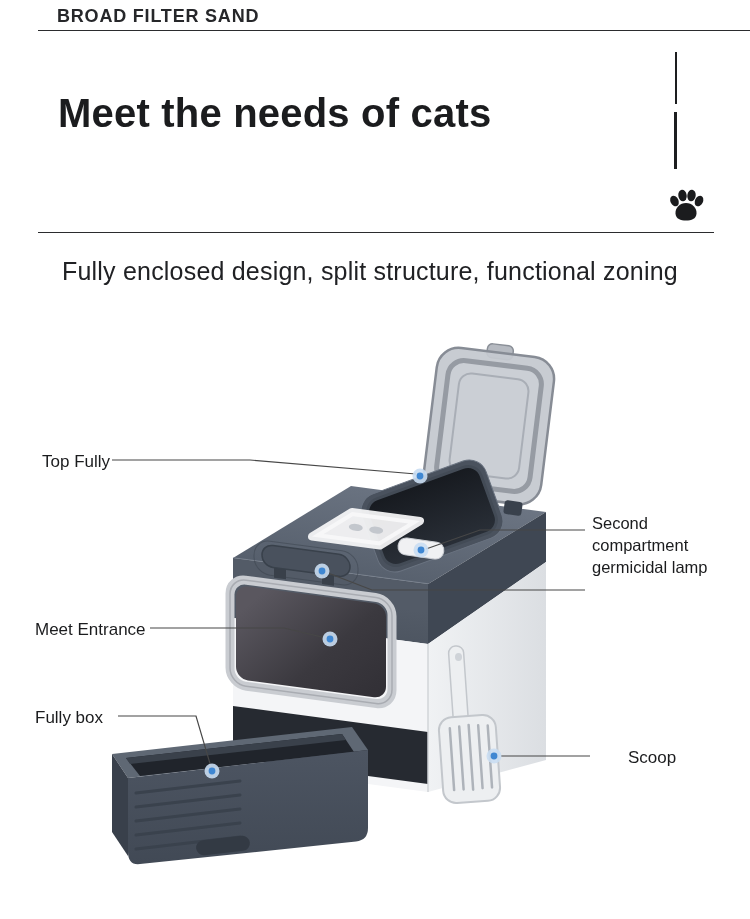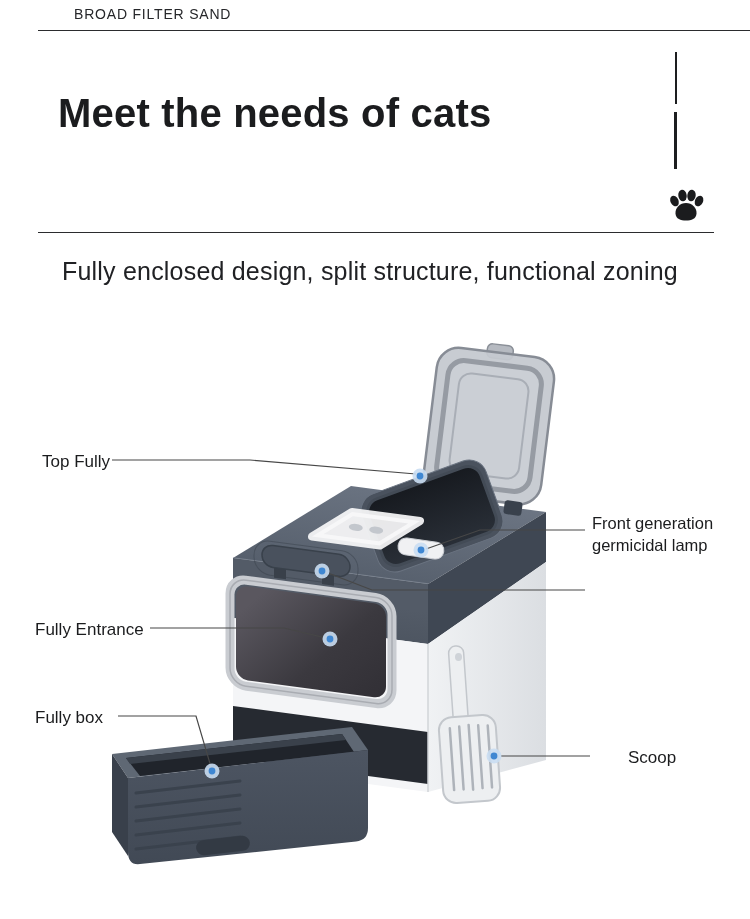--- a/index.html
+++ b/index.html
@@ -3,21 +3,21 @@
 <meta charset="utf-8">
 <style>
   * { margin:0; padding:0; box-sizing:border-box; }
   html,body { background:#fff; }
   .page {
     position:relative; width:750px; height:919px; background:#ffffff;
     font-family:"Liberation Sans", sans-serif; color:#17181a; overflow:hidden;
   }
   .abs { position:absolute; }
   .brand {
-    left:57px; top:6px; font-size:14px; font-weight:400; letter-spacing:.8px; color:#26272a;margin-left:17px;
+    left:57px; top:6px; font-size:18px; font-weight:700; letter-spacing:.8px; color:#26272a;
   }
   .rule { background:#2b2c2e; height:1px; }
   .rule1 { left:38px; top:30px; width:712px; }
   .rule2 { left:38px; top:232px; width:676px; }
   .title {
     left:58px; top:88px; font-size:40px; font-weight:700; color:#1b1c1e; line-height:1.27; letter-spacing:.2px;
   }
   .subtitle {
     left:62px; top:257px; font-size:25px; font-weight:400; color:#202124; letter-spacing:.2px;
   }
@@ -42,22 +42,22 @@
   <div class="abs rule rule1"></div>
   <div class="abs title">
     <div>Meet the needs of cats</div>
   </div>
   <div class="abs vbar vbar1"></div>
   <div class="abs vbar vbar2"></div>
   <div class="abs rule rule2"></div>
   <div class="abs subtitle">Fully enclosed design, split structure, functional zoning</div>
 
   <div class="abs callout co-top-exit">Top Fully</div>
-  <div class="abs callout co-germicidal">Front generation germicidal lamp</div>
-  <div class="abs callout co-front-entrance">Fully Entrance</div>
+  <div class="abs callout co-germicidal">Second compartment germicidal lamp</div>
+  <div class="abs callout co-front-entrance">Meet Entrance</div>
   <div class="abs callout co-litter-box">Fully box</div>
   <div class="abs callout co-scoop">Scoop</div>
 
   <svg class="scene" width="750" height="919" viewBox="0 0 750 919">
     <defs>
       <linearGradient id="gTop" x1="400" y1="478" x2="378" y2="595" gradientUnits="userSpaceOnUse">
         <stop offset="0" stop-color="#6d7684"></stop>
           <stop offset="1" stop-color="#545d6a"></stop>
       </linearGradient>
       <linearGradient id="gBand" x1="0" y1="555" x2="0" y2="650" gradientUnits="userSpaceOnUse">

